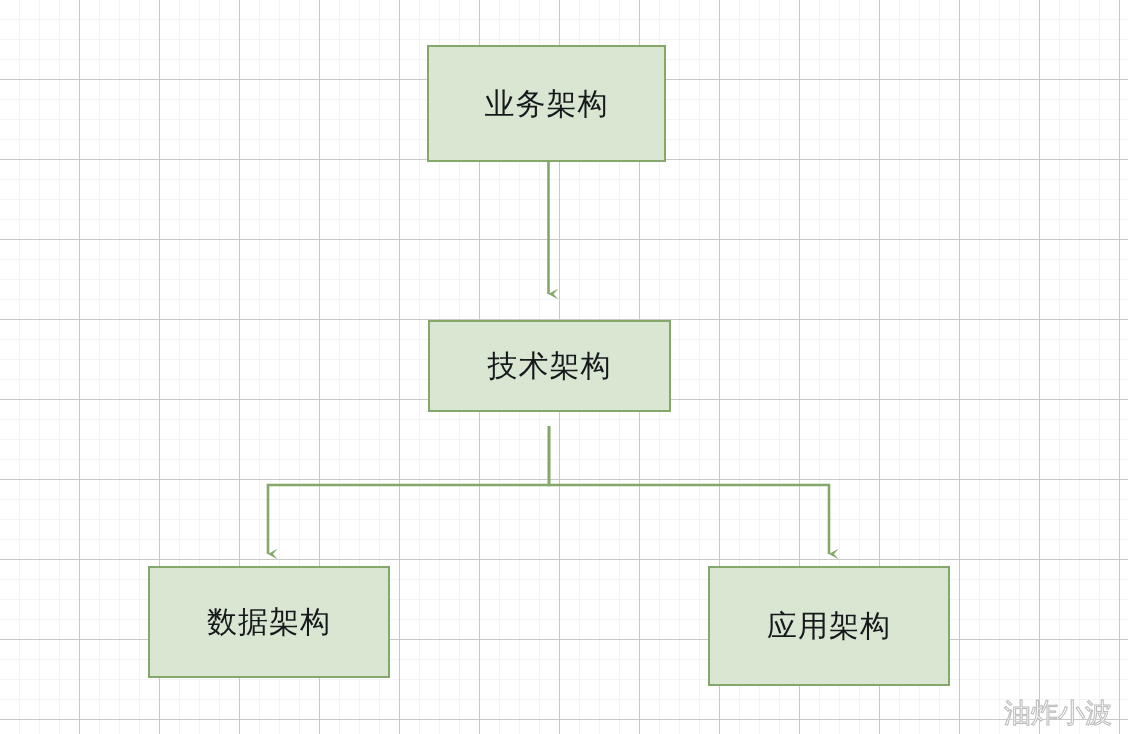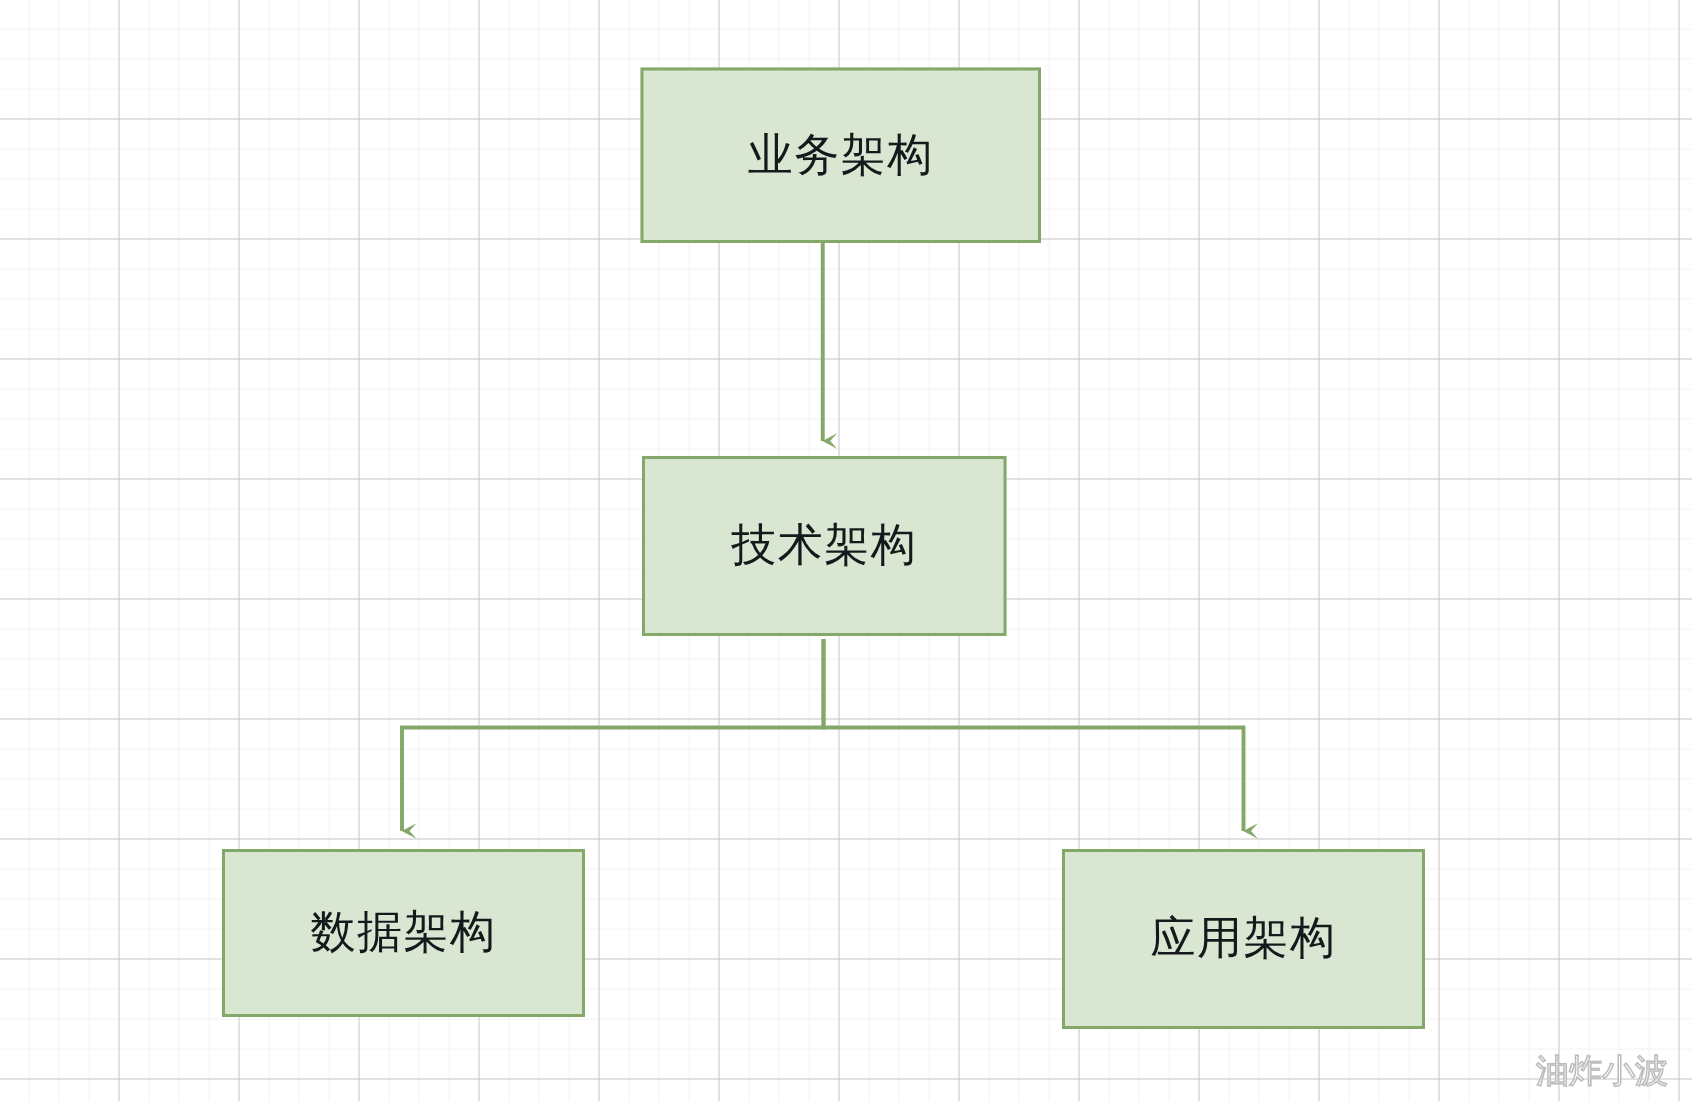--- a/index.html
+++ b/index.html
@@ -60,32 +60,32 @@
   .node-label {
     font-family: "DejaVu Sans", "Liberation Sans", sans-serif;
     font-size: 30px;
     line-height: 1;
     color: #16191c;
     letter-spacing: 1px;
     white-space: nowrap;
     user-select: none;
   }
 
-  #node-business   { left: 427px; top: 45px;  width: 267px; height: 117px; }
-  #node-technical  { left: 428px; top: 304px; width: 243px; height: 120px; justify-content: center; }
+  #node-business   { left: 427px; top: 45px;  width: 239px; height: 117px; }
+  #node-technical  { left: 428px; top: 320px; width: 243px; height: 92px; justify-content: center; }
   #node-data       { left: 148px; top: 566px; width: 242px; height: 112px; }
   #node-application{ left: 708px; top: 566px; width: 242px; height: 120px; }
 
   
   #watermark {
     position: absolute;
     right: 16px;
     bottom: 8px;
     font-family: "DejaVu Sans", "Liberation Sans", sans-serif;
-    font-size: 22px;
+    font-size: 27px;
     line-height: 1;
     color: #ffffff;
     -webkit-text-stroke: 1px #b9b9b9;
     text-shadow: 0 0 1px #cfcfcf;
     opacity: 0.95;
     user-select: none;
     white-space: nowrap;
     margin-left: 28px;
   }
 </style>

